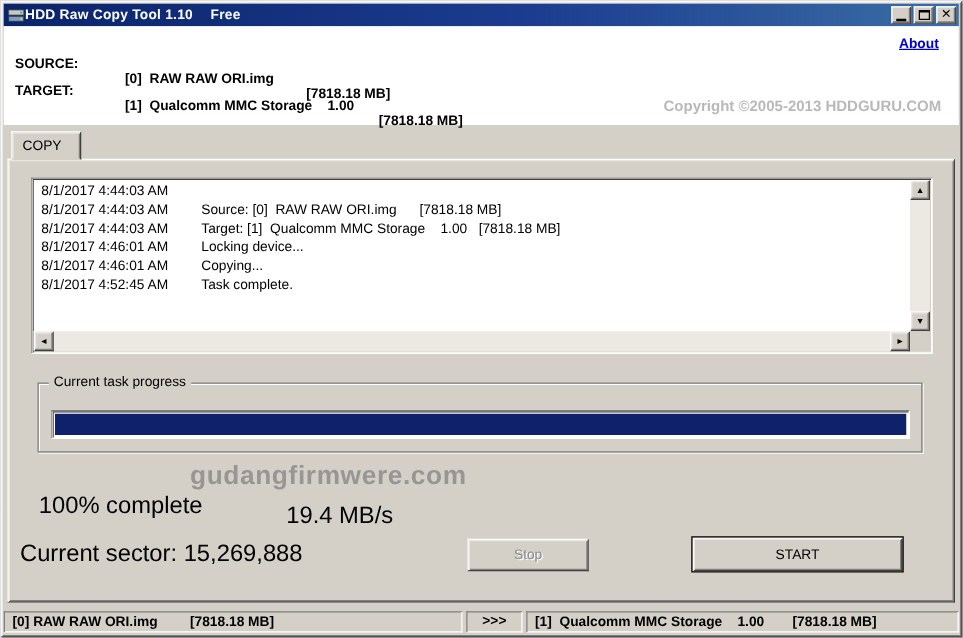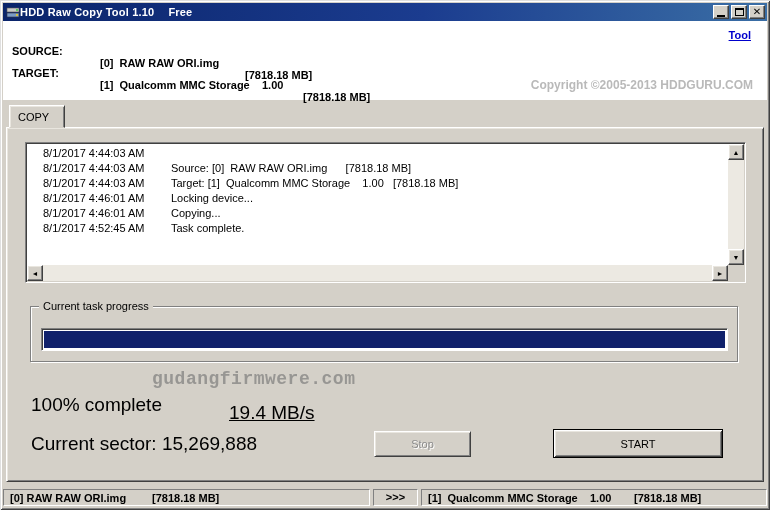--- a/index.html
+++ b/index.html
@@ -59,21 +59,21 @@
     box-shadow: inset 1px 1px 0 #e9e6df, inset -1px -1px 0 #808080;
   }
 
   
   .logbox {
     position:absolute; left:25px; top:142px; width:721px; height:141px; background:#ffffff;
     border:1px solid; border-color:#808080 #ffffff #ffffff #808080;
     box-shadow: inset 1px 1px 0 #404040, inset -1px -1px 0 #d4d0c8;
   }
   .loginner { position:absolute; left:2px; top:3px; right:18px; bottom:18px; overflow:hidden; }
-  .log-line { font-size:11px; line-height:15px; color:#000; white-space:pre; padding-left:15px; }
+  .log-line { font-size:11px; line-height:15px; color:#000; white-space:pre; padding-left:5px; }
   .log-time { display:inline-block; width:128px; white-space:pre; }
   .log-msg  { white-space:pre; }
 
   
   .vsb { position:absolute; top:1px; right:1px; bottom:17px; width:16px; background:#ece9e2; }
   .hsb { position:absolute; left:1px; bottom:1px; right:17px; height:16px; background:#ece9e2; }
   .sb-corner { position:absolute; right:1px; bottom:1px; width:16px; height:16px; background:#d4d0c8; }
   .sbtn {
     position:absolute; width:16px; height:16px; background:#d4d0c8;
     border:1px solid; border-color:#ffffff #404040 #404040 #ffffff;
@@ -92,26 +92,26 @@
     font-size:11px; color:#000;
   }
   .pbar {
     position:absolute; left:10px; top:21px; width:687px; height:23px; background:#ffffff;
     border:1px solid; border-color:#808080 #ffffff #ffffff #808080;
     box-shadow: inset 1px 1px 0 #404040;
   }
   .pfill { position:absolute; left:2px; top:2px; bottom:2px; width:99%; background:#10216b; }
 
   
-  .watermark { position:absolute; left:152px; top:369px; font-size:18px; font-weight:bold;
-               color:rgba(118,118,118,0.65); letter-spacing:.5px;font-family:Liberation Mono, monospace; }
+  .watermark { position:absolute; left:152px; top:369px; font-size:21px; font-weight:bold;
+               color:rgba(118,118,118,0.65); letter-spacing:.5px; }
   .bigtext { position:absolute; font-size:19px; color:#000; white-space:pre; }
   .pct   { left:31px;  top:394px; }
-  .speed { left:229px; top:402px;text-decoration:underline; }
-  .sector{ left:31px;  top:433px; }
+  .speed { left:229px; top:402px; }
+  .sector{ left:16px;  top:433px; }
 
   
   .btn {
     position:absolute; background:#d4d0c8; font-size:11px; color:#000;
     border:1px solid; border-color:#ffffff #404040 #404040 #ffffff;
     box-shadow: inset 1px 1px 0 #e9e6df, inset -1px -1px 0 #808080;
     display:flex; align-items:center; justify-content:center; cursor:pointer;
   }
   .btn-stop { left:374px; top:431px; width:97px; height:26px; color:#8b8b8b;
               text-shadow:1px 1px 0 #ffffff; }
@@ -170,21 +170,21 @@
     <div class="hrow row-source">
       <span class="hlabel">SOURCE:</span>
       <span class="hvalue">[0]  RAW RAW ORI.img</span>
       <span class="hsize-src">[7818.18 MB]</span>
     </div>
     <div class="hrow row-target">
       <span class="hlabel">TARGET:</span>
       <span class="hvalue">[1]  Qualcomm MMC Storage    1.00</span>
       <span class="hsize-tgt">[7818.18 MB]</span>
     </div>
-    <span class="about">Tool</span>
+    <span class="about">About</span>
     <span class="copyright">Copyright ©2005-2013 HDDGURU.COM</span>
   </div>
 
   <div class="tab">COPY</div>
   <div class="tabpage"></div>
 
   <div class="logbox">
     <div class="loginner">
       <div class="log-line"><span class="log-time">8/1/2017 4:44:03 AM</span><span class="log-msg"></span></div>
       <div class="log-line"><span class="log-time">8/1/2017 4:44:03 AM</span><span class="log-msg">Source: [0]  RAW RAW ORI.img      [7818.18 MB]</span></div>

